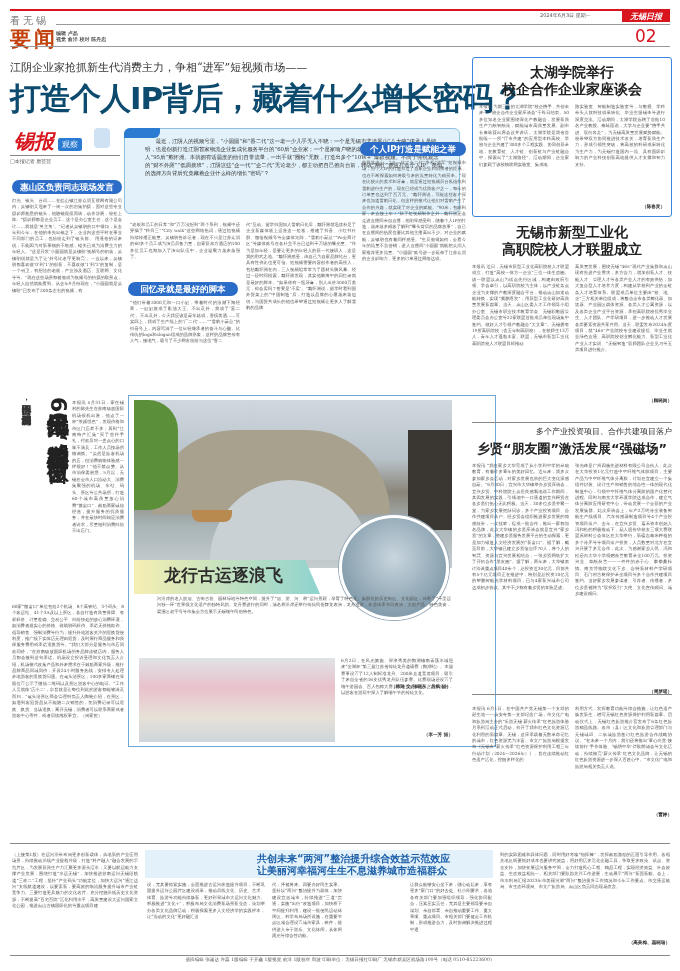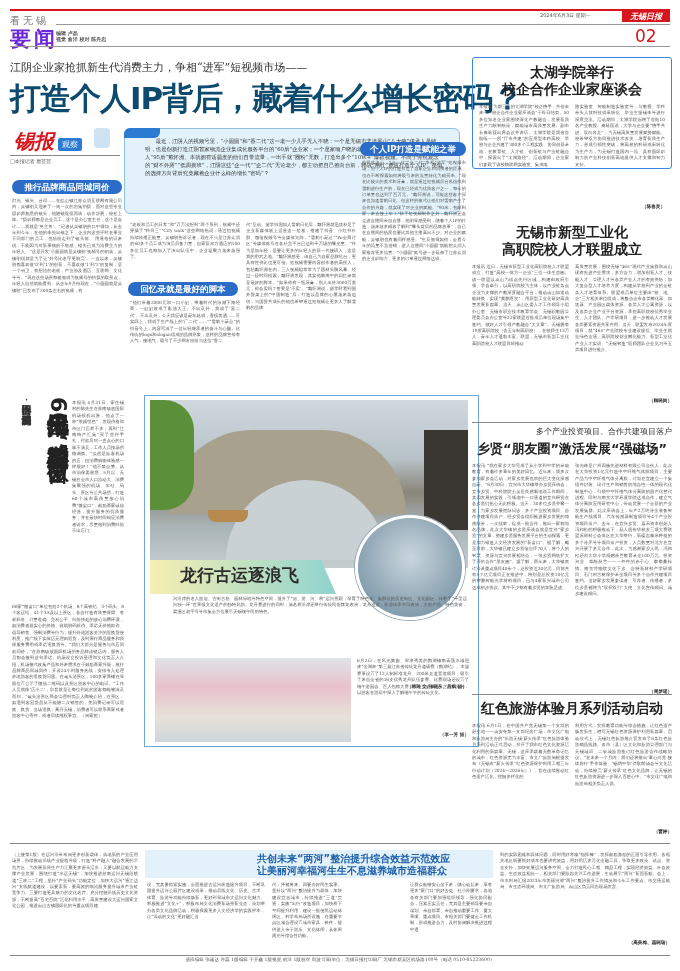--- a/index.html
+++ b/index.html
@@ -1,46 +1,46 @@
 <!DOCTYPE html>
 <html><head>
 <meta charset="utf-8">
 <style>
 *{margin:0;padding:0;box-sizing:border-box}
 body{width:680px;height:971px;background:#fff;font-family:"DejaVu Serif",serif;color:#222;position:relative;overflow:hidden}
 .abs{position:absolute}
 .redline{left:10px;right:10px;top:9px;height:2px;background:#d8151d}
 .hdr-sec{left:10px;top:14px;font-family:"DejaVu Sans",sans-serif}
 .hdr-sec .sub{font-size:10px;color:#777;letter-spacing:3px}
-.hdr-sec .main{font-size:21px;font-weight:bold;color:#6d28d9;letter-spacing:3px;line-height:22px}
+.hdr-sec .main{font-size:21px;font-weight:bold;color:#c2410c;letter-spacing:3px;line-height:22px}
 .hdr-tags{left:56px;top:30px;font-size:5px;line-height:6px;color:#555;font-family:"DejaVu Sans",sans-serif;font-weight:bold}
 .hdr-rule1{left:56px;right:10px;top:24px;height:1px;background:#999}
 .hdr-rule2{left:10px;right:10px;top:46px;height:1px;background:#999}
 .hdr-date{left:540px;top:12px;font-size:5px;color:#555;font-family:"DejaVu Sans",sans-serif}
 .logo{left:622px;top:10px;width:48px;height:12px;background:#d8151d;color:#fff;font-size:8px;font-style:italic;font-weight:bold;text-align:center;line-height:12px}
 .pageno{left:635px;top:26px;font-size:17px;color:#d8151d;font-family:"DejaVu Sans",sans-serif}
 .kicker{left:10px;top:60px;font-size:11px;color:#333}
 .headline{left:10px;top:78px;font-size:31px;font-weight:bold;color:#0c4a6e;font-family:"DejaVu Sans",sans-serif;letter-spacing:-1px}
 .col-text{font-size:4.3px;line-height:6.4px;color:#555;text-align:justify;overflow:hidden}
 .brand{left:14px;top:128px;width:95px;height:28px}
 .brand .b1{font-size:20px;color:#d8151d;font-style:italic;font-weight:bold;position:absolute;left:0;top:0}
 .brand .b2{position:absolute;left:44px;top:10px;background:#2a7bd1;color:#fff;font-size:8px;padding:1px 4px;border-radius:2px}
 .brand .b3{position:absolute;left:80px;top:0;width:16px;height:20px;background:#cfe2f4;border-radius:4px}
 .byline{left:10px;top:158px;font-size:5px;color:#555}
 .byline-rule{left:10px;top:155px;width:110px;height:1px;background:#888}
 .intro-box{left:124px;top:128px;width:336px;height:86px;background:#e3f2fa;border:1px solid #8cc1e0;border-radius:6px;padding:8px 12px 6px 20px}
 .intro-box .tab{position:absolute;left:-1px;top:-1px;width:36px;height:10px;background:#2a7bd1;border-radius:6px 0 6px 0}
 .intro-box .t{font-size:5.4px;line-height:8px;color:#333;text-indent:2em}
 .subhead{height:14px;background:#2a6cc7;color:#fff;font-size:8.5px;font-weight:bold;text-align:center;line-height:14px;border-radius:7px;font-family:"DejaVu Sans",sans-serif}
-.side-box{left:472px;top:57px;width:200px;height:112px;border:1.5px solid #3a86e0;border-radius:3px;padding:6px 6px}
+.side-box{left:472px;top:57px;width:200px;height:160px;border:1.5px solid #3a86e0;border-radius:3px;padding:6px 6px}
 .side-title{font-size:14px;font-weight:bold;text-align:center;color:#222;line-height:17px;font-family:"DejaVu Sans",sans-serif}
 .side-cols{display:flex;gap:6px;margin-top:6px}
 .side-cols .col-text{flex:1;height:100px}
 .author{font-size:4.6px;font-weight:bold;color:#333;text-align:right}
-.photo-box{left:144px;top:395px;width:335px;height:352px;border:1.5px solid #6fa7d4}
+.photo-box{left:128px;top:395px;width:368px;height:352px;border:1.5px solid #6fa7d4}
 .photo-main{position:absolute;left:5px;top:4px;width:318px;height:168px;background:linear-gradient(180deg,#cfd8de 0%,#b7c2c8 35%,#8a857a 55%,#a9b4b6 75%,#c5cdcf 100%)}
 .bridge{position:absolute;left:18px;top:30px;width:238px;height:84px;background:#a8a18e;border-radius:120px 120px 0 0}
 .bridge-hole{position:absolute;left:58px;top:50px;width:160px;height:80px;background:#c9d1d4;border-radius:80px 80px 0 0}
 .trees{position:absolute;left:0;top:0;width:44px;height:110px;background:#5c8f3a;border-radius:0 30px 30px 0}
 .house{position:absolute;right:0;top:30px;width:44px;height:100px;background:#3a3632}
 .boat{position:absolute;left:58px;top:110px;width:40px;height:12px;background:#b88a4f;border-radius:0 0 8px 8px}
 .inset{position:absolute;left:205px;top:115px;width:110px;height:105px;border-radius:50%;background:radial-gradient(circle at 50% 40%,#c9d6de 0%,#8fa6b4 60%,#6a8aa0 100%);border:3px solid #fff;box-shadow:0 0 0 1px #9ab}
 .banner{position:absolute;left:0;top:160px;width:186px;height:34px;background:linear-gradient(90deg,#f6efb2,#8fd3cf);clip-path:polygon(0 0,92% 0,100% 100%,0 100%)}
 .banner span{position:absolute;left:30px;top:4px;font-size:17px;font-weight:bold;color:#2d2d2d;font-family:"DejaVu Sans",sans-serif}
 .photo-cols{position:absolute;left:12px;top:200px;width:310px;display:flex;gap:8px}
@@ -82,21 +82,21 @@
   <span class="b3"></span>
 </div>
 <div class="abs byline-rule"></div>
 <div class="abs byline">□本报记者 唐芸芸</div>
 
 <div class="abs intro-box">
   <div class="tab"></div>
   <div class="t">最近，江阴人的视频号里，“小圆圆”和“香二代”这一老一少几乎无人不晓：一个是无锡市非遗展山“八大碗”传承人吴镇明，也是创新打造江阴首家物流企业集成化服务平台的“60后”企业家；一个是家喻户晓的老牌日化品牌雪豹日化的新生代接班人“95后”戴怀洲。本就拥有话题度的他们自带流量，一出手就“圈粉”无数，打造出多个“10W+”爆款视频。不同于传统观念的“财不外露”“低调接班”，江阴这些“企一代”“企二代”无论老少，都主动把自己推向台前，转战“网红”赛道打造个人IP。类似的选择方向背后究竟藏着企业什么样的增长“密码”？</div>
 </div>
 
-<div class="abs subhead" style="left:12px;top:180px;width:110px">推行品牌商品同城同价</div>
+<div class="abs subhead" style="left:12px;top:180px;width:110px">惠山区负责同志现场发言</div>
 <div class="abs col-text" style="left:12px;top:198px;width:110px;height:188px">
   <span>灯光、镜头、台词……在皓山镇江苏众润互联网有限公司内，吴镇明又迎来了一周一次的密集拍摄，面对这些专业摄影师熟悉的镜头，他随镜侃侃而谈，动作舒展，轻松上阵。“摄影师都是企业员工，这个是办公室主任，这个是会计……我就是‘男主角’。”记者从吴镇明的口中得知，从去年到今年，在他的率先出镜之下，企业内这些平时在事业不同部门的员工，也纷纷走到了镜头前。</span>
   <span>用通俗的话来说，不能因为对新事物的不敏感，错失已成为消费主力的年轻人。“这是开发‘小圆圆就是吴镇明’视频号的初衷，吴镇明说就是为了让‘外号比名字更响亮’。一直以来，吴镇明都喜欢做‘0’到‘1’的创新，不喜欢做‘1’到‘2’的复制，是一个弱卫，有想法的老板，产业涉及酒店、互联网、文化等等。”现在这些场景都被做成为视频号的拍摄的取景点，年轻人自然就能看到。从去年9月份现在，“小圆圆就是吴镇明”已发布了200条左右的视频，有</span>
 </div>
 <div class="abs col-text" style="left:130px;top:222px;width:110px;height:60px">“老板和员工的日常”和“万万没想到”两个系列，视频中还穿插了“科目三”“City walk”这些网络热词，通过短视频持续传播正能量。吴镇明告诉记者，现在不只是江苏众润的60多个员工成为演员后备力量，自家新东方酒店的100多位员工也都加入了演出队伍中，企业凝聚力越来越强了。</div>
 <div class="abs subhead" style="left:128px;top:282px;width:110px">回忆录就是最好的脚本</div>
 <div class="abs col-text" style="left:130px;top:300px;width:110px;height:88px">“他们带着2000元和一口小缸，乘着时代的浪潮下海经商，一缸缸做成了黏油大王。不出意外，我成了‘富二代’。不出意外，今天我应该是豪车越成，香槟美酒……可实际上，我成了生产线上的‘厂二代’……”“雪豹小豪总”的抖音号上，内容写满了一位年轻继承者的奋斗与心酸。比传统的logo和slogan组成的品牌形象，这样的品牌宣传有人气，接地气，吸引了不少网友纷纷与这位“香二</div>
 <div class="abs col-text" style="left:246px;top:222px;width:110px;height:166px">代”互动。留学归国加入雪豹日化后，戴怀洲就迅速补足了企业新媒体板上运营这一短板，搭建了抖音、小红书社群、微信视频号等全媒体矩阵，“雪豹小豪总”“Po全商计区”等媒体账号在各社交平台已达到千万级的曝光量。“作为是加年轻，是要让更多的年轻人的新一代接班人，这是我的用武之地。”戴怀洲感受，由自己为自家品牌站台，更具有性价比也更可信。短视频需要内容创作者的高投入，包括戴怀洲在内，三人视频组常常为了题材头脑风暴。经过一段时间摸索，戴怀洲发现，其实他脑海中的回忆录就是最好的脚本。“如果你有一瓶牙膏，别人出价3000万美元，你会卖吗？答案是‘不卖’。”戴怀洲说，留学时看到国外货架上的“中国制造”后，打造以品牌的心愿越来越迫切，与国货共成长的他也希望通过短视频让更多人了解雪豹的品牌</div>
 <div class="abs col-text" style="left:362px;top:132px;width:104px;height:8px"></div>
 <div class="abs subhead" style="left:360px;top:142px;width:106px">个人IP打造是赋能之举</div>
@@ -161,21 +161,20 @@
   <div class="side-title" style="font-size:13px;margin-top:3px">乡贤“朋友圈”激活发展“强磁场”</div>
   <div class="side-cols">
     <div class="col-text" style="height:226px">本报讯 “我在家乡大华完成了从小学到中学的基础教育，有着许多童年的美好回忆。近年来，我多次参加家乡会活动，对家乡发展也倍的巨大变化深感自豪。”6月30日，宜兴市大华镇举办乡贤座谈会，宜兴乡贤、中科院院士吴岳良感慨地说工作期间，其因发展的实践，引领地中一口通道的宜兴籍贤在各乡贤们热心无比积极。当天，30多位乡贤齐聚一堂，为家乡发展把脉问诊，多个产业投资项目、合作共建项目落户。经乡贤会组织推进家乡发展的情感纽带，一次挂靠，促成一批合作，推出一家都知名品牌，此次大华镇的乡贤座谈会就是宜兴“家乡贤”的文章，搭建乡贤服务发展平台的生动探索，更是加力锻造人文经济发展的“新窗口”。据了解，截至目前，大华镇已建立乡贤信息库70人，将个人的智慧、资源与宜兴发展相结合，一张乡贤网络扩大了开拓合作“朋友圈”。据了解，两年来，大华镇累计洽谈重点项目40余个，总投资近30亿元，目前共有5个亿元项目正在推进中，特别是总投资10亿元的望鹏智能光学材料项目，已与4家新兴城市公司达成初步协议。其中不少都有着乡贤的奔跑足迹。</div>
     <div class="col-text" style="height:226px">张光峰是广州四勝先进材料有限公司合伙人，此次在大华投资1亿元打造中空纤维气体膜项目，主要产品为中空纤维气体分离膜，计划在宜建立一个集组件封装、设计生产和销售的综合性一体的现代化制造中心，引领中空纤维气体分离膜的国产化替代进程。同时与南京大学环境学院达成合作，建立气体分离膜应用研究中心，带动发展一个全新的产业发展集群。此次座谈会上，年产2万吨冷金装备智能生产线项目、汽车传感器制造项目等4个产业投资项目落户。去年，在宜兴乡贤、嘉禾资本创始人冯和松的积极推动下，鼎人股份华校友三项大赛联盟原材料公会体区在大华举行，新疆吉泰米种植的多个冷库等等项目落户投资，人员数量对北方在宜兴开展了多元合作，此次，为感谢家乡人民，冯和松还向大华小学捐赠慈善教育基金100万元。投资兴业、奉献慈善——一件件的赤子心、拳拳桑梓情。南京博物院文化下乡、合特新材料产学研项目、石门村古树保护基金项目等多个合作共建项目签约。当好家乡发展参谋者、引荐者、传播者，多位乡贤被聘为“双招双引”大使、文化宣传顾问、城乡建设顾问。</div>
   </div>
   <div class="author">（周梦瑶）</div>
 </div>
 <div class="abs" style="left:472px;top:694px;width:200px;height:1px;background:#888"></div>
 
 <div class="abs" style="left:472px;top:700px;width:200px">
-  <div class="side-title" style="font-size:14px">红色旅游体验月系列活动启动</div>
   <div class="side-cols">
     <div class="col-text" style="height:106px">本报讯 6月1日，在中国共产党无锡第一个支部的诞生地——惠安寺第一支部纪念广场，市文化广电和旅游局主办的“乐游无锡·薪火传承”红色旅游体验月系列活动正式启动，拉开了我市红色文化资源活化利用的新篇章。无锡，这座承载着无数革命记忆的城市，红色资源尤为丰富。市文广旅游局根据发布《无锡市“薪火传承”红色资源保护利用工程三年行动计划（2024—2026年）》，旨在连续推动红色遗产活化，挖掘多样化的</div>
     <div class="col-text" style="height:106px">利用方式，发挥教育功能等综合措施，让红色遗产焕发新生，谱写无锡红色资源保护利用新篇章。启动仪式上，无锡红色旅游推介官发布了6条红色旅游精品线路。各市（县）区文化和旅游管理部门与无锡城垣、二泉城旅游签订红色旅游合作战略协议。“在未来一个月内，我们还将推出‘童心向党·接续前行’手作体验、‘锡绣中华’诗歌朗诵会等文化活动，持续擦亮‘薪火传承’红色文化品牌，让无锡的红色旅游资源进一步深入百姓心中。”市文化广电和旅游局相关负责人说。</div>
   </div>
   <div class="author">（曹婷）</div>
 </div>
 
 <div class="abs bottom-rule"></div>
 <div class="abs bottom-box">
   <div class="t1" style="top:2px">共创未来“两河”整治提升综合效益示范效应</div>

